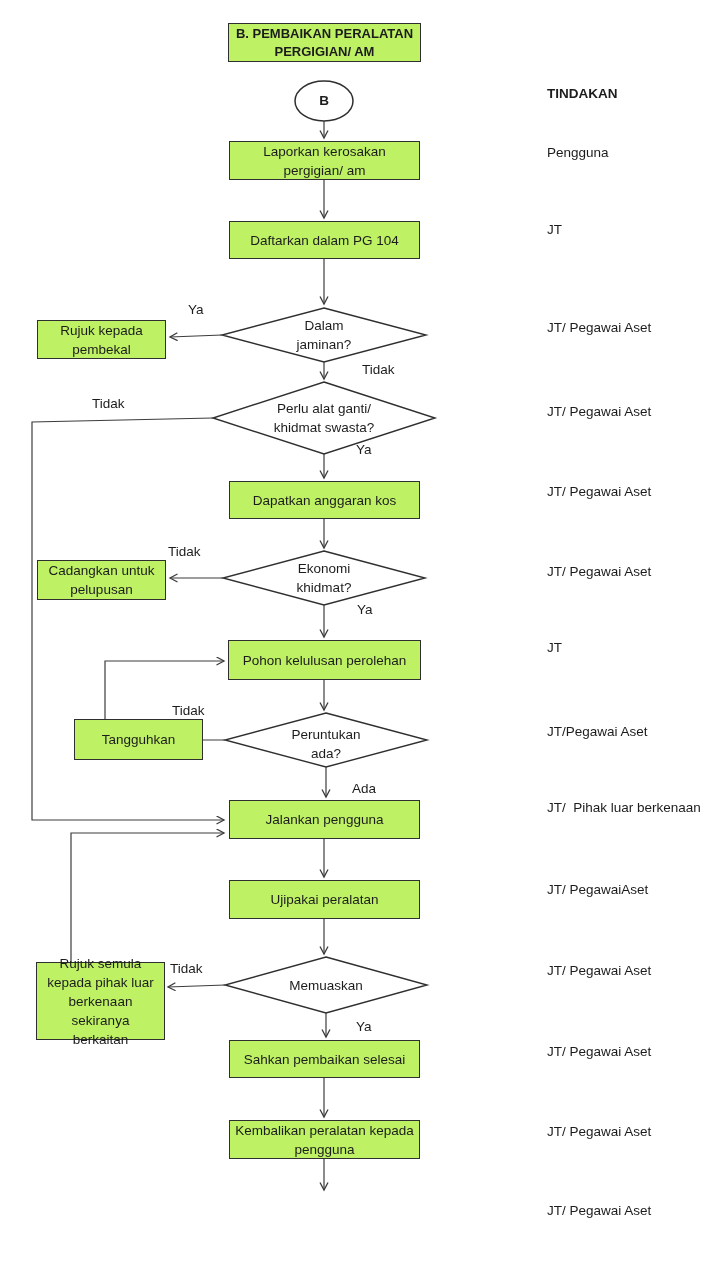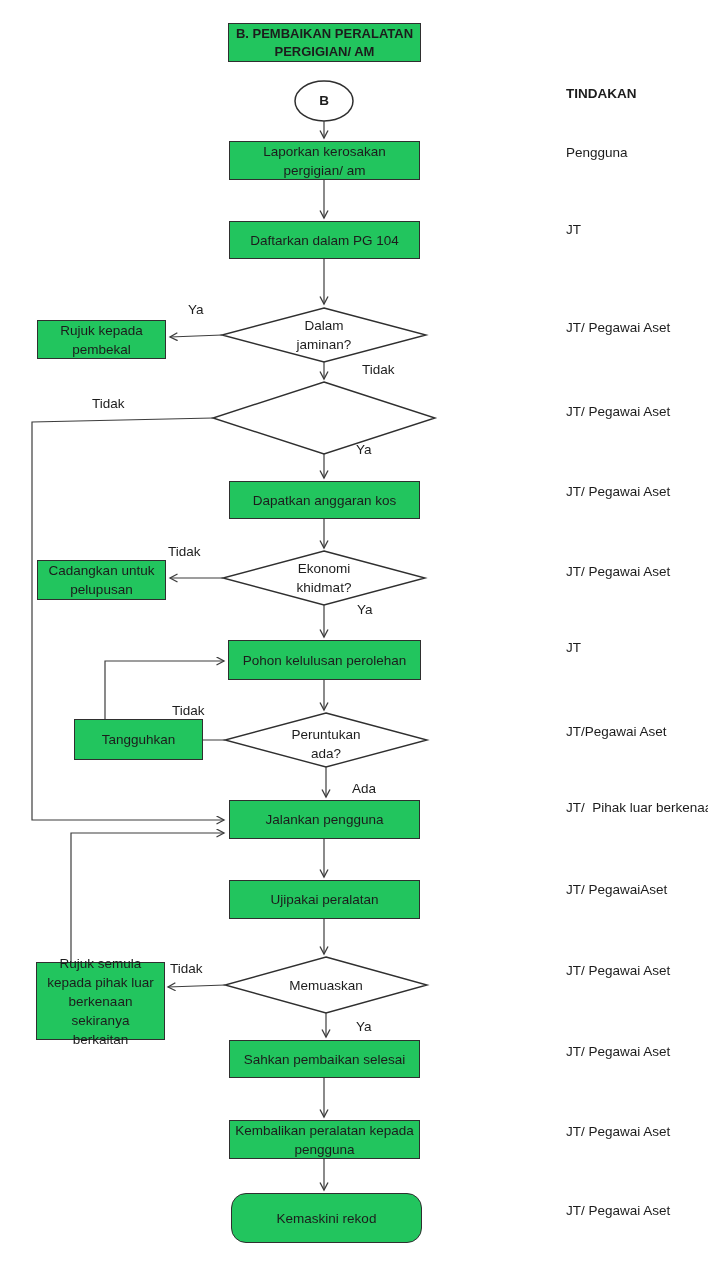--- a/index.html
+++ b/index.html
@@ -2,38 +2,38 @@
 <html><head>
 <meta charset="utf-8">
 <style>
   html,body{margin:0;padding:0;background:#ffffff;}
   body{font-family:"Liberation Sans", sans-serif; color:#1c1c1c;}
   #stage{position:relative;width:708px;height:1279px;background:#ffffff;overflow:hidden;}
   #connector-svg{position:absolute;left:0;top:0;width:708px;height:1279px;}
   .box{
     position:absolute;
     border:1.5px solid #2f2f2f;
-    background:#22c55e;
+    background:#bef264;
     display:flex;align-items:center;justify-content:center;
     text-align:center;
     font-size:13.5px;line-height:19px;
     box-sizing:border-box;
   }
   .box .inner{display:block;}
   .title-box{font-weight:bold;border-width:1.8px;font-size:13px;line-height:18px;}
   .rounded{border-radius:15px;}
   .dtext{
     position:absolute;
     display:flex;align-items:center;justify-content:center;
     text-align:center;
     font-size:13.5px;line-height:19px;
   }
   .dtext .inner{display:block;}
   .edge-lbl{position:absolute;font-size:13.5px;white-space:nowrap;}
-  .action{position:absolute;left:566px;font-size:13.5px;white-space:pre;}
+  .action{position:absolute;left:547px;font-size:13.5px;white-space:pre;}
   .action-header{font-weight:bold;}
   .circle-lbl{position:absolute;font-weight:bold;font-size:13.5px;text-align:center;}
 </style>
 </head>
 <body>
 
 <div id="stage">
 
   <svg id="connector-svg" viewBox="0 0 708 1279" xmlns="http://www.w3.org/2000/svg">
     <defs>
@@ -114,26 +114,26 @@
   </div>
   <div class="box" style="left:36px;top:962px;width:129px;height:78px;">
     <span class="inner" style="max-width:114px;">Rujuk semula kepada pihak luar berkenaan sekiranya berkaitan</span>
   </div>
   <div class="box" style="left:229px;top:1040px;width:191px;height:38px;">
     <span class="inner">Sahkan pembaikan selesai</span>
   </div>
   <div class="box" style="left:229px;top:1120px;width:191px;height:39px;">
     <span class="inner" style="max-width:185px;">Kembalikan peralatan kepada pengguna</span>
   </div>
-  <div class="box rounded" style="left:231px;top:1193px;width:191px;height:50px;">
-    <span class="inner">Kemaskini rekod</span>
-  </div>
 
   <div class="dtext" style="left:244px;top:308px;width:160px;height:54px;">
     <span class="inner" style="max-width:75px;">Dalam jaminan?</span>
+  </div>
+  <div class="dtext" style="left:234px;top:384px;width:180px;height:68px;">
+    <span class="inner" style="max-width:102px;">Perlu alat ganti/ khidmat swasta?</span>
   </div>
   <div class="dtext" style="left:244px;top:551px;width:160px;height:54px;">
     <span class="inner" style="max-width:70px;">Ekonomi khidmat?</span>
   </div>
   <div class="dtext" style="left:246px;top:713px;width:160px;height:54px;">
     <span class="inner" style="max-width:92px;margin-top:8px;">Peruntukan ada?</span>
   </div>
   <div class="dtext" style="left:246px;top:958px;width:160px;height:54px;">
     <span class="inner">Memuaskan</span>
   </div>

